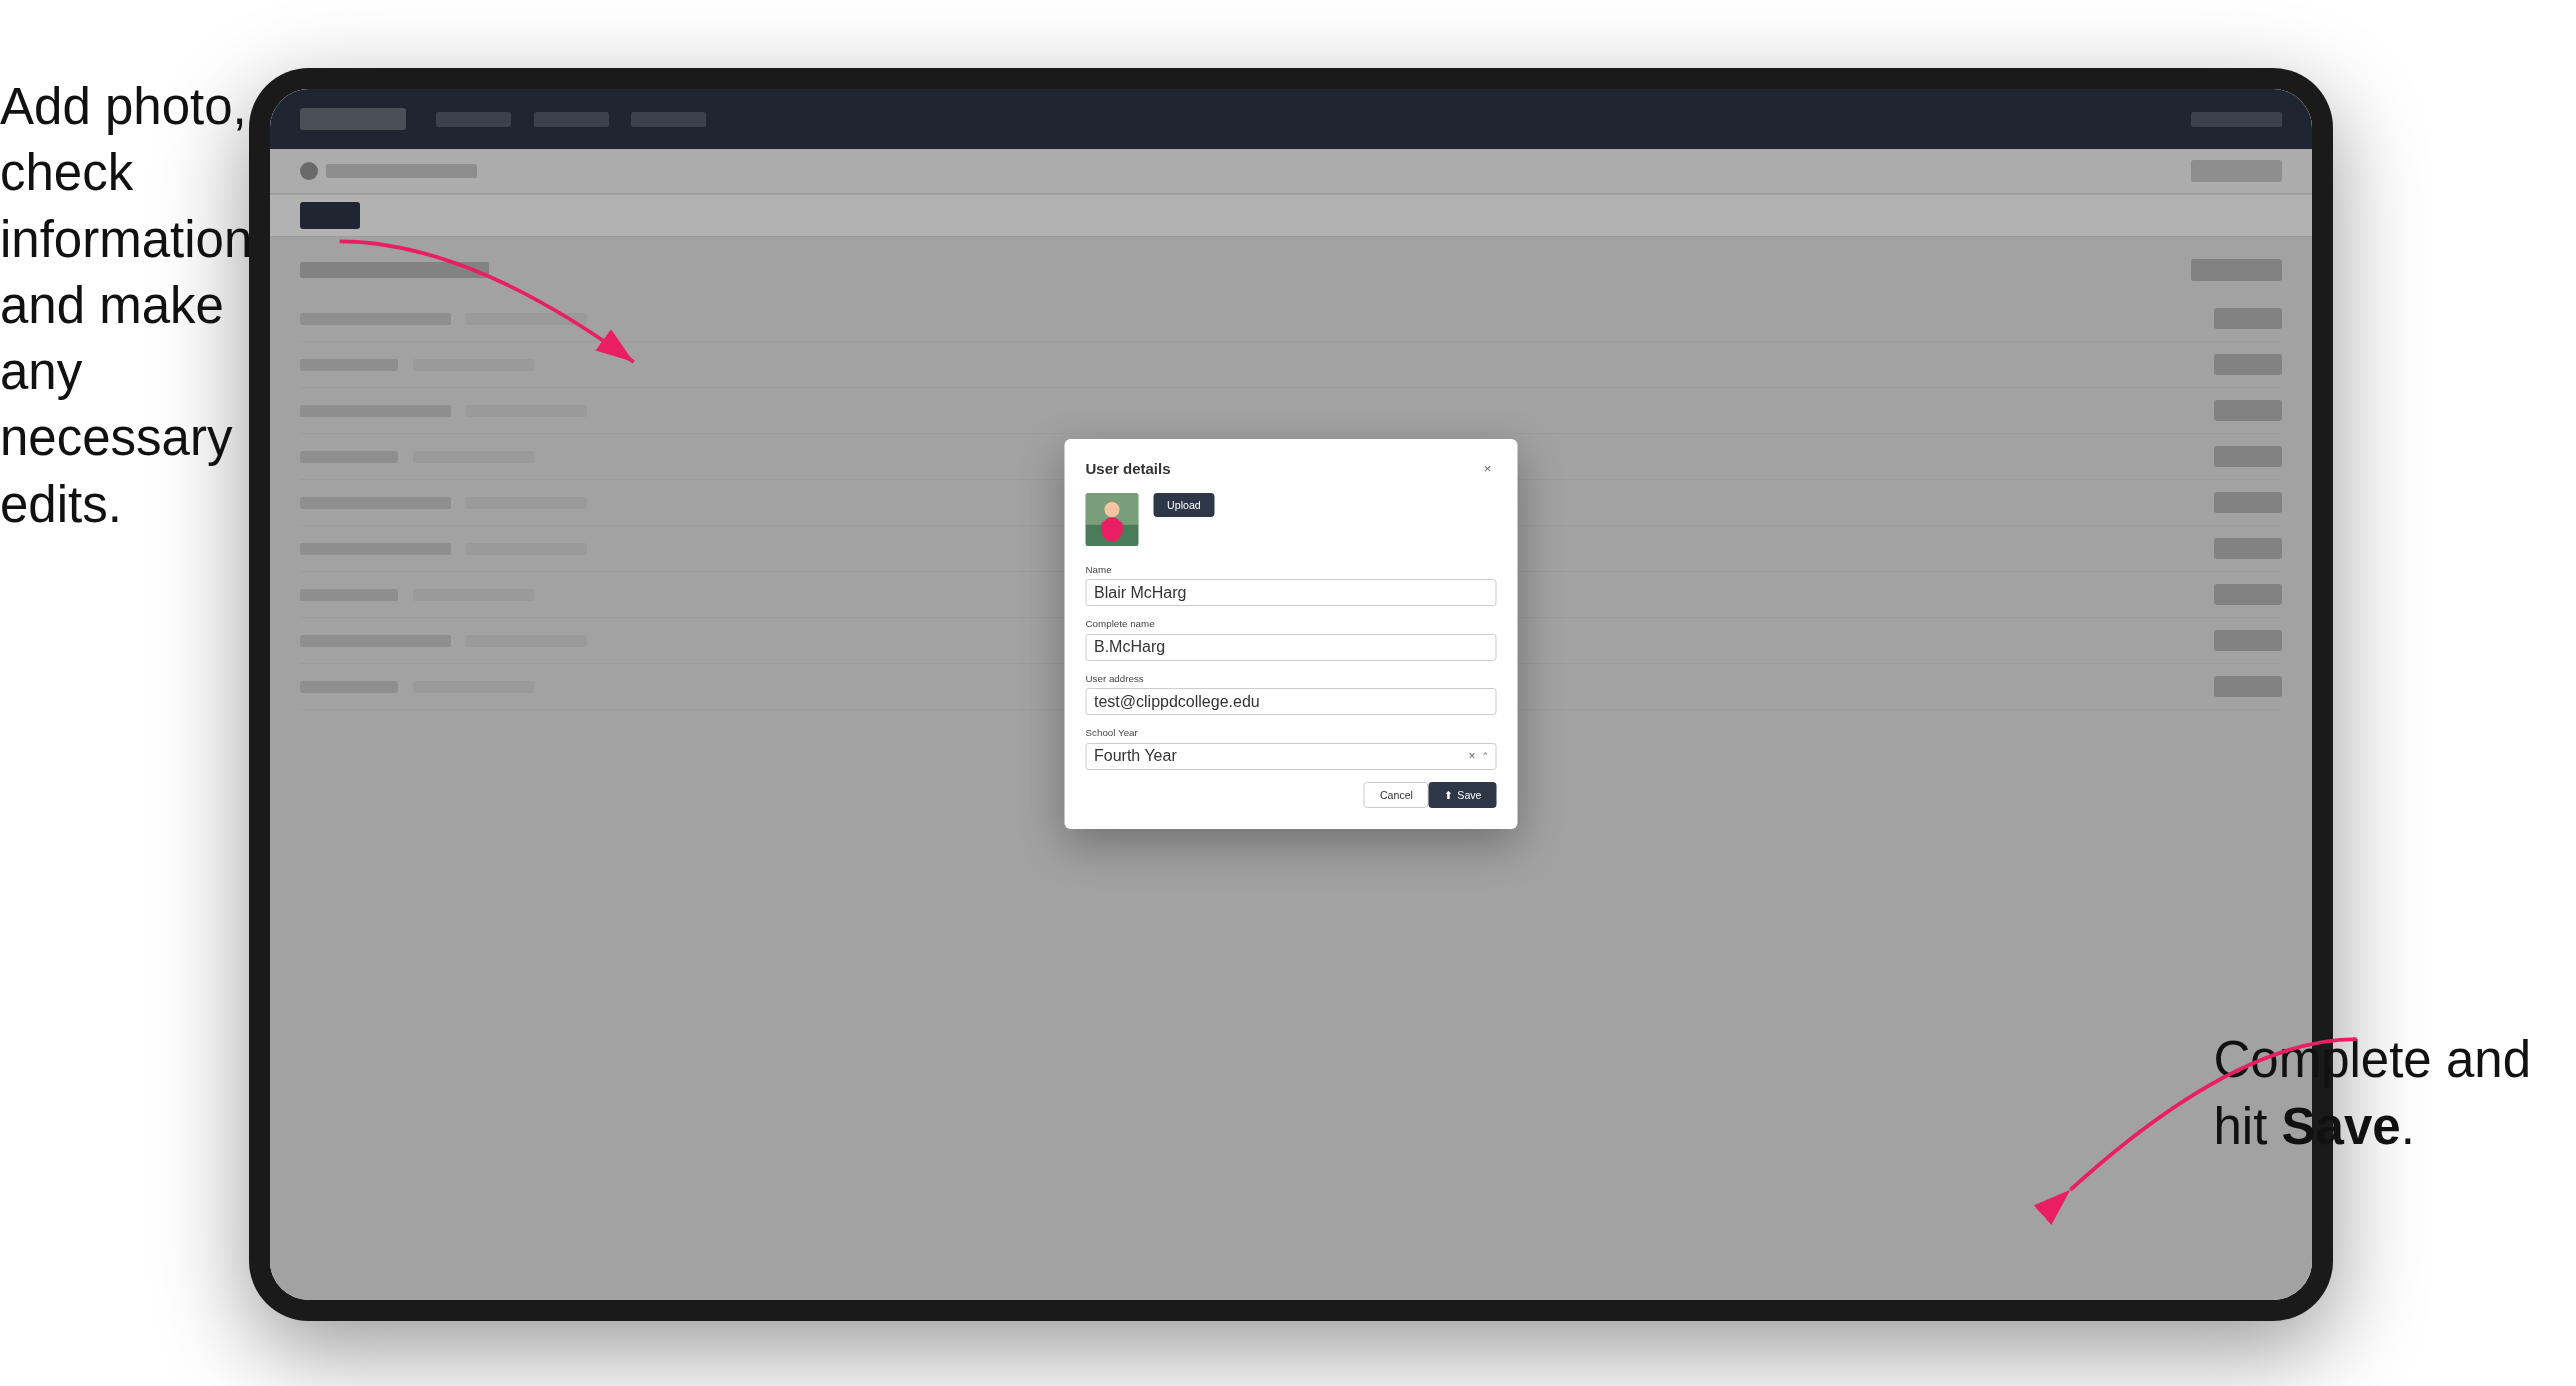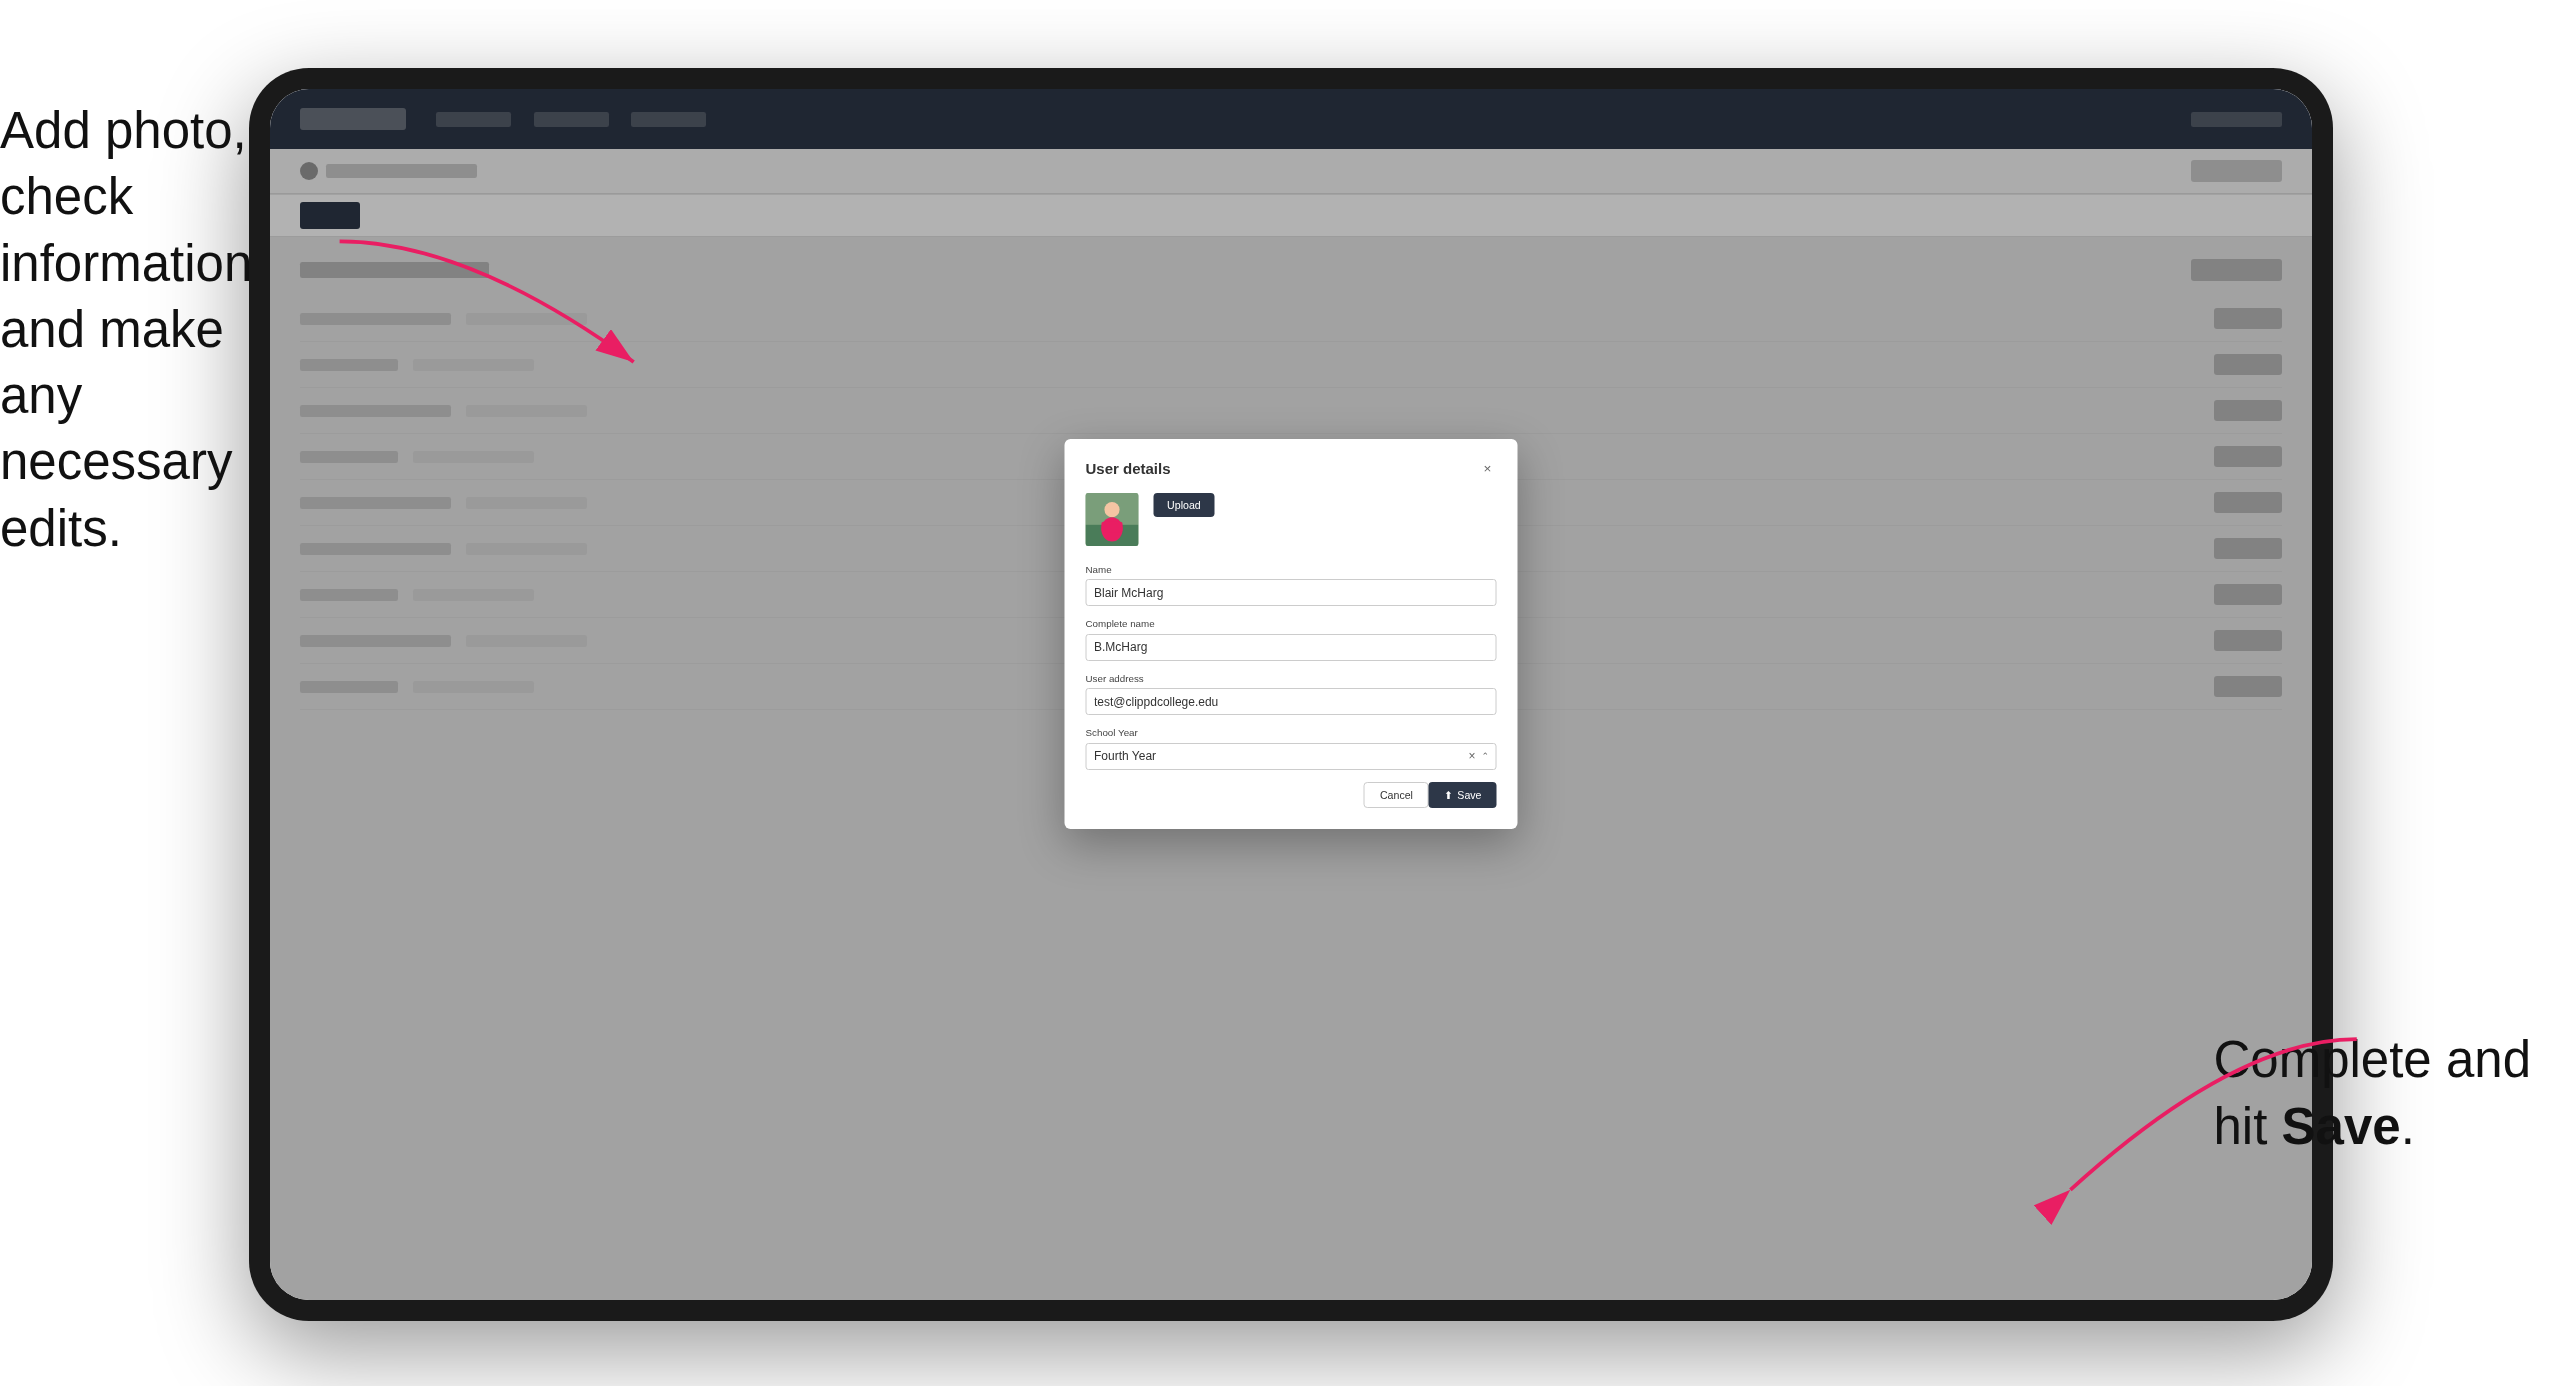--- a/index.html
+++ b/index.html
@@ -10,21 +10,21 @@
       width: 2576px;
       height: 1386px;
       position: relative;
       overflow: hidden;
     }
 
     
     .annotation-left {
       position: absolute;
       left: 0;
-      top: 98px;
+      top: 74px;
       font-size: 51px;
       line-height: 1.3;
       color: #111;
       width: 317px;
     }
 
     .annotation-right {
       position: absolute;
       right: 45px;
       bottom: 226px;
@@ -332,21 +332,21 @@
       color: #444;
       margin-bottom: 4.5px;
     }
 
     .form-input {
       width: 100%;
       height: 27px;
       border: 0.8px solid #ccc;
       border-radius: 3px;
       padding: 0 7.5px;
-      font-size: 12px;
+      font-size: 16px;
       color: #333;
       background: #fff;
     }
 
     .form-select-wrapper {
       position: relative;
       display: flex;
       align-items: center;
     }
 

